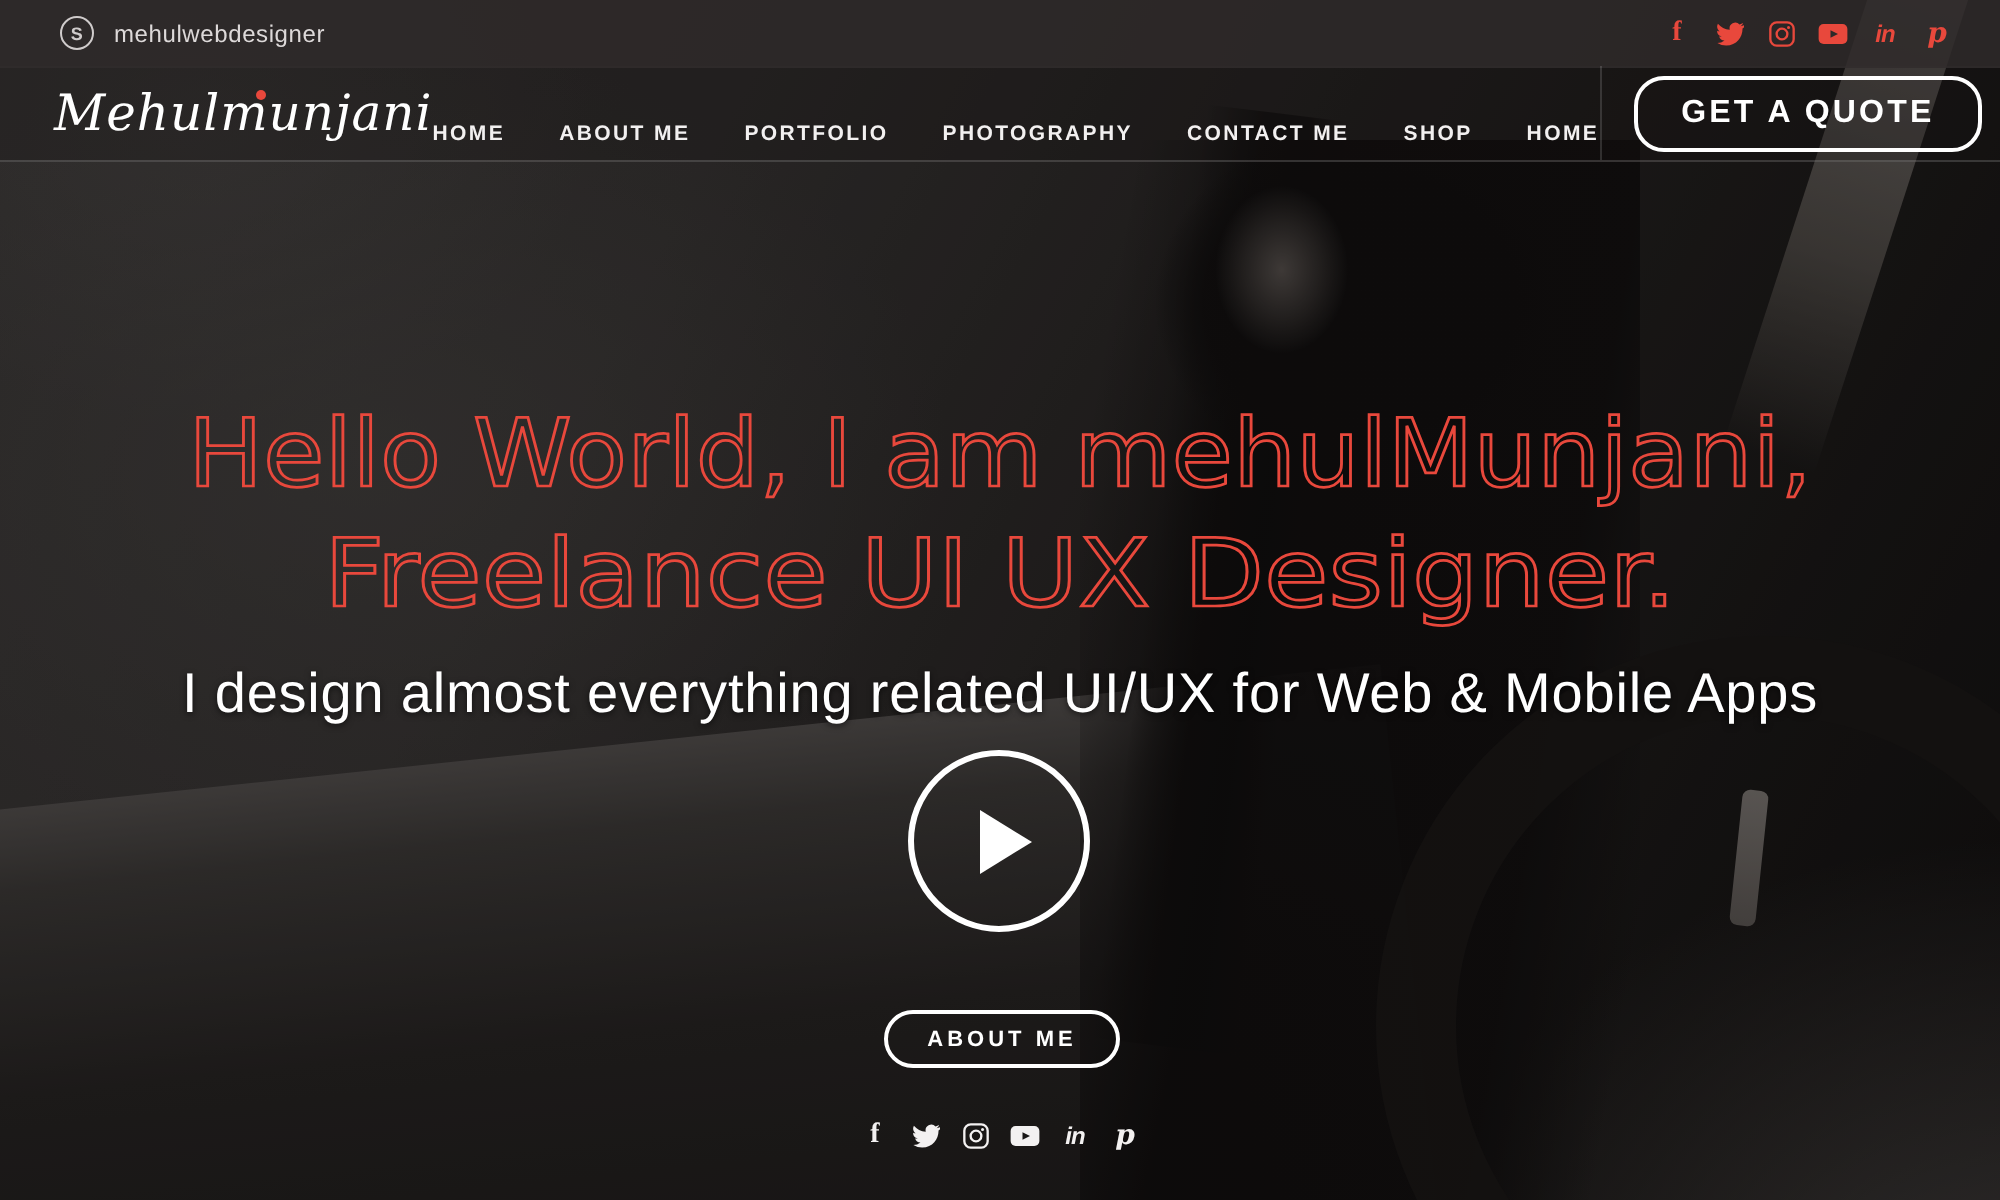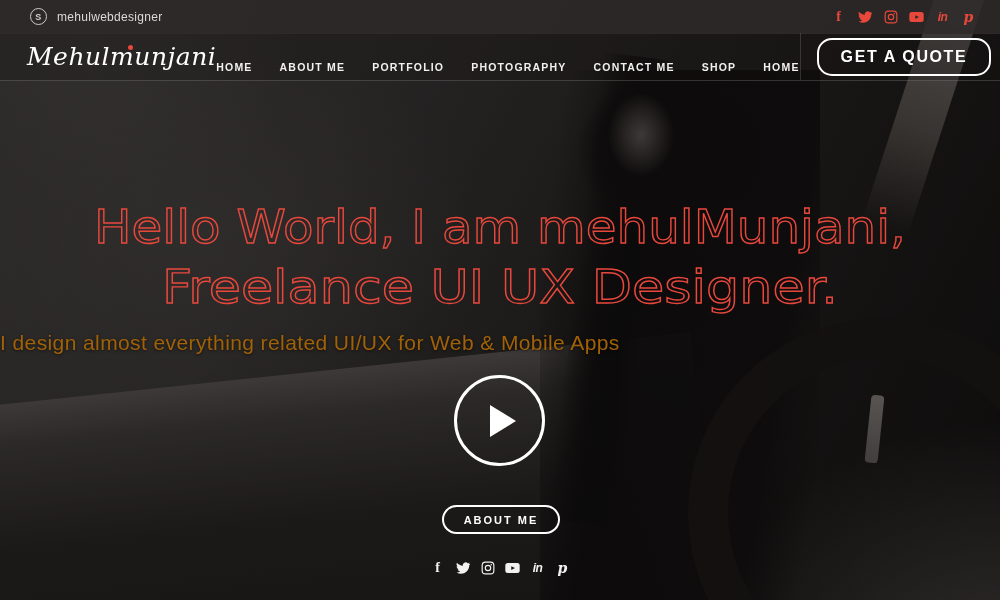--- a/index.html
+++ b/index.html
@@ -70,22 +70,22 @@
   .quote-btn{margin:0 16px;padding:8px 22px;border:2px solid #fff;border-radius:15px;
     color:#fff;font-size:16px;font-weight:bold;letter-spacing:1.6px;cursor:pointer;
     background:transparent;white-space:nowrap;}
   .icon-cell{width:58px;height:100%;display:flex;align-items:center;justify-content:center;
     cursor:pointer;color:#fff;}
 
   
   .hero-heading{position:absolute;left:0;top:186px;width:1000px;height:140px;z-index:20;}
   .hero-heading text{font-family:"DejaVu Sans",sans-serif;fill:none;
     stroke:var(--accent);stroke-width:1.35px;}
-  .subtitle{position:absolute;left:0;top:331px;width:100%;z-index:20;text-align:left;
-    color:#a16207;font-size:21px;letter-spacing:.4px;text-shadow:0 1px 3px rgba(0,0,0,.6);}
+  .subtitle{position:absolute;left:0;top:331px;width:100%;z-index:20;text-align:center;
+    color:#ffffff;font-size:28px;letter-spacing:.4px;text-shadow:0 1px 3px rgba(0,0,0,.6);}
   .play-btn{position:absolute;left:454px;top:375px;width:91px;height:91px;z-index:20;
     border:3px solid #fff;border-radius:50%;box-sizing:border-box;cursor:pointer;
     display:flex;align-items:center;justify-content:center;background:transparent;}
   .play-tri{width:0;height:0;margin-left:7px;
     border-top:16px solid transparent;border-bottom:16px solid transparent;
     border-left:26px solid #fff;}
   .about-btn{position:absolute;left:442px;top:505px;width:118px;height:29px;z-index:20;
     border:2px solid #fff;border-radius:16px;box-sizing:border-box;cursor:pointer;
     display:flex;align-items:center;justify-content:center;background:transparent;
     color:#fff;font-size:11px;font-weight:bold;letter-spacing:2px;white-space:nowrap;}

